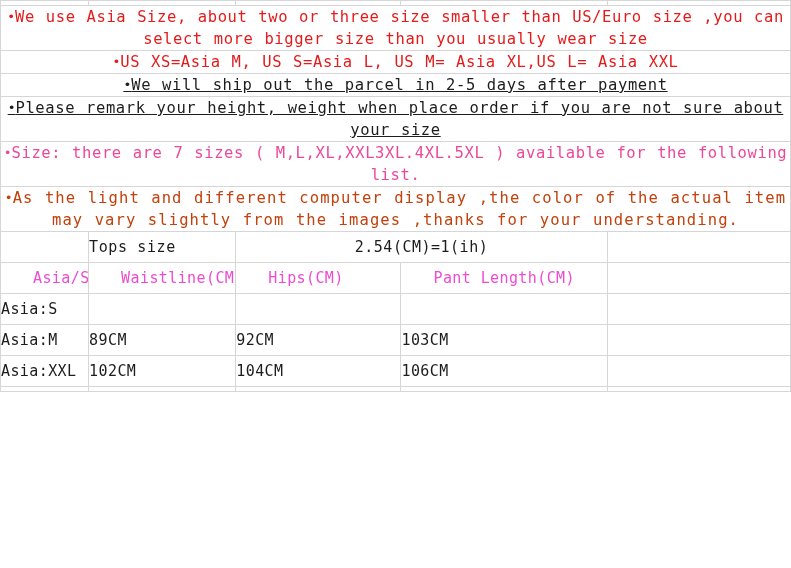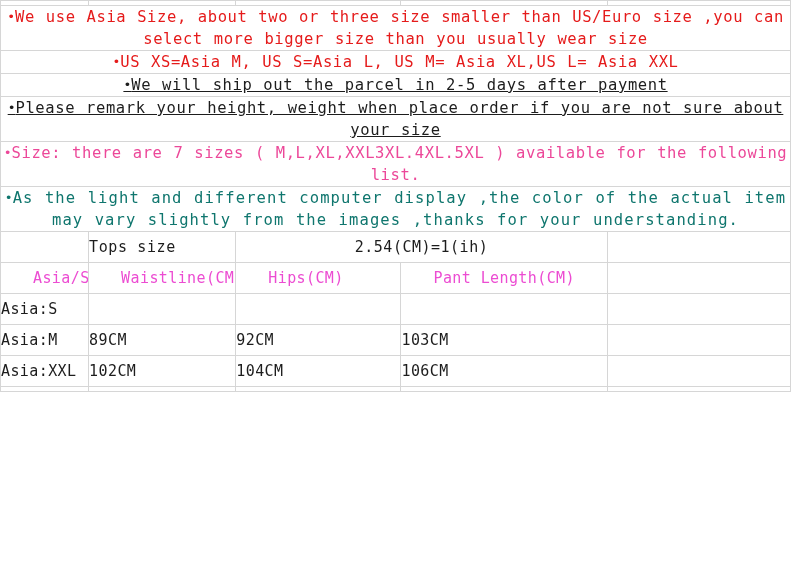--- a/index.html
+++ b/index.html
@@ -42,21 +42,21 @@
   }
   .notice .bullet {
     font-size: 13px;
     vertical-align: 0.08em;
     letter-spacing: 0;
   }
 
   .notice.red   { color: #e51b1b; }
   .notice.black { color: #1d1d1d; text-decoration: underline; }
   .notice.green { color: #ec4899; }
-  .notice.blue  { color: #0f766e; }
+  .notice.blue  { color: #c2410c; }
 
   
   .notice.wide {
     letter-spacing: 1.1px;
   }
 
   
   .cell {
     padding: 2px 4px 2px 4px;
     font-size: 15px;

